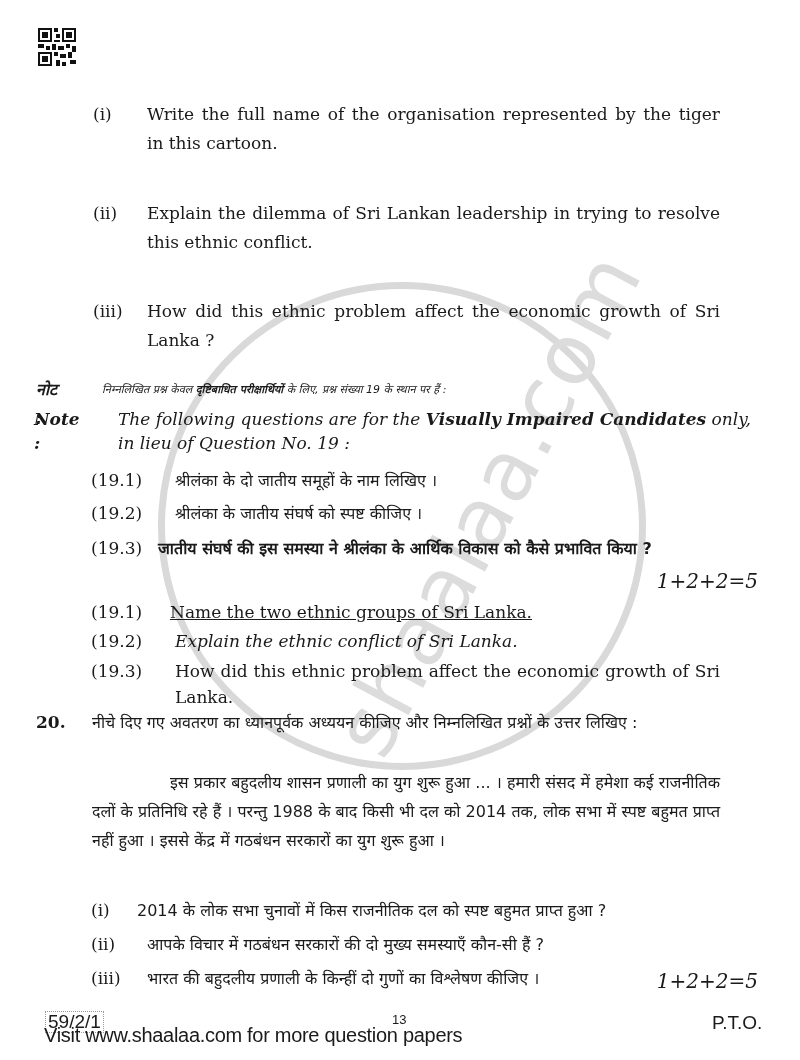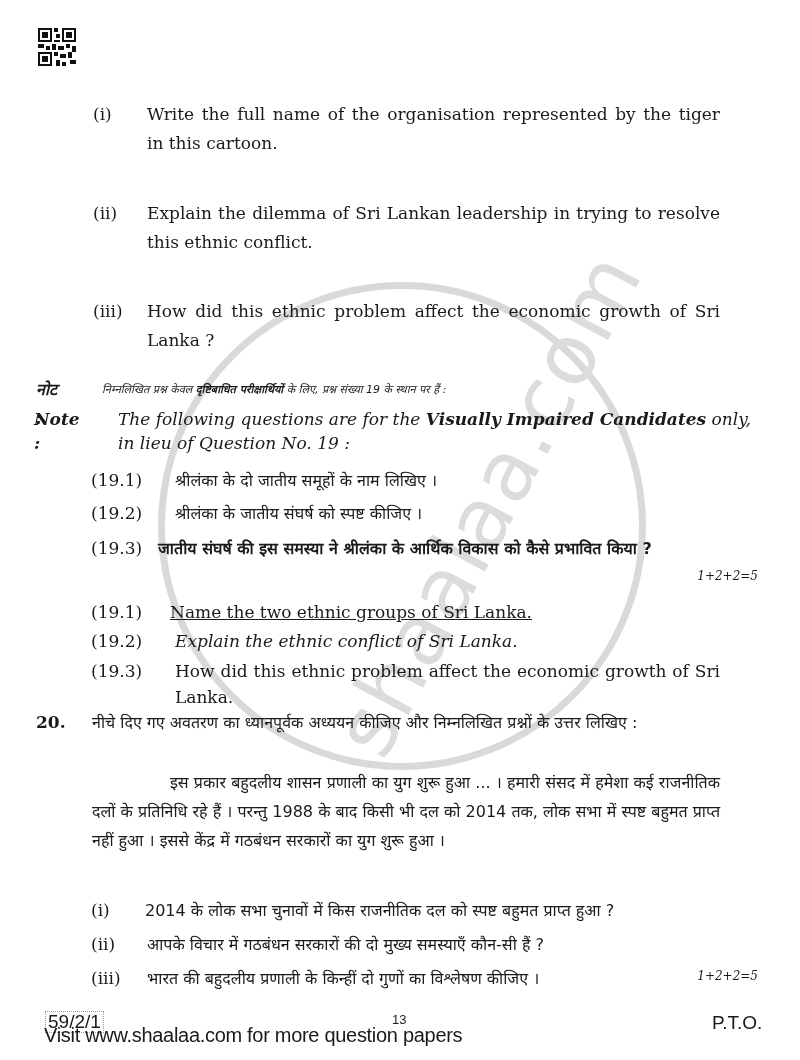--- a/index.html
+++ b/index.html
@@ -7,21 +7,21 @@
   .watermark-circle { position: absolute; left: 158px; top: 282px; width: 488px; height: 488px; border-radius: 50%; border: 7px solid #d9d9d9; box-sizing: border-box; z-index: 0; }
   .watermark-text { position: absolute; left: 220px; top: 470px; font-family: "DejaVu Sans", sans-serif; font-size: 84px; color: #dcdcdc; transform: rotate(-62deg); transform-origin: center; z-index: 0; letter-spacing: 2px; width: 520px; }
   .qr { position: absolute; left: 38px; top: 28px; width: 38px; height: 38px; }
   .content { position: relative; z-index: 1; }
   .en { font-family: "DejaVu Serif", serif; font-size: 17px; line-height: 29px; }
   .hi { font-family: "DejaVu Sans", sans-serif; font-size: 16px; line-height: 29px; }
   .num { font-family: "DejaVu Serif", serif; font-size: 17px; }
   .item { position: absolute; }
   .label { position: absolute; }
   .text { position: absolute; text-align: justify; }
-  .marks { position: absolute; right: 42px; font-style: italic; font-family: "DejaVu Serif", serif; font-size: 12px; }
+  .marks { position: absolute; right: 42px; font-style: italic; font-family: "DejaVu Serif", serif; font-size: 20px; }
   .footer-code { position: absolute; left: 45px; top: 1011px; font-family: "Liberation Sans", sans-serif; font-size: 19px; border: 1px dotted #999; padding: 0 2px; line-height: 20px; }
   .footer-visit { position: absolute; left: 18px; top: 1024px; font-family: "Liberation Sans", sans-serif; font-size: 20px; letter-spacing: -0.3px; margin-left: 26px; }
   .footer-page { position: absolute; left: 392px; top: 1012px; font-family: "Liberation Sans", sans-serif; font-size: 13px; }
   .footer-pto { position: absolute; left: 712px; top: 1012px; font-family: "Liberation Sans", sans-serif; font-size: 19px; }
 </style>
 </head>
 <body>
 
 <div class="watermark-circle"></div>
 <div class="watermark-text">shaalaa.com</div>
@@ -113,21 +113,21 @@
     <span class="label num" style="left:36px; font-weight:bold; line-height:29px;text-align:center;">20.</span>
     <span class="text hi" style="left:92px; width:628px; text-align-last:left;">नीचे दिए गए अवतरण का ध्यानपूर्वक अध्ययन कीजिए और निम्नलिखित प्रश्नों के उत्तर लिखिए :</span>
   </div>
 
   <div class="item hi" style="top:768px; left:92px; width:628px; line-height:29px;">
     <p style="margin:0; text-indent:78px; text-align:justify;">इस प्रकार बहुदलीय शासन प्रणाली का युग शुरू हुआ ... । हमारी संसद में हमेशा कई राजनीतिक दलों के प्रतिनिधि रहे हैं । परन्तु 1988 के बाद किसी भी दल को 2014 तक, लोक सभा में स्पष्ट बहुमत प्राप्त नहीं हुआ । इससे केंद्र में गठबंधन सरकारों का युग शुरू हुआ ।</p>
   </div>
 
   <div class="item" style="top:896px;">
     <span class="label num" style="left:91px; line-height:29px;">(i)</span>
-    <span class="text hi" style="left:145px; width:573px; white-space:nowrap;">2014 के लोक सभा चुनावों में किस राजनीतिक दल को स्पष्ट बहुमत प्राप्त हुआ ?</span>
+    <span class="text hi" style="left:137px; width:573px; white-space:nowrap;">2014 के लोक सभा चुनावों में किस राजनीतिक दल को स्पष्ट बहुमत प्राप्त हुआ ?</span>
   </div>
   <div class="item" style="top:930px;">
     <span class="label num" style="left:91px; line-height:29px;">(ii)</span>
     <span class="text hi" style="left:147px; width:573px; white-space:nowrap;">आपके विचार में गठबंधन सरकारों की दो मुख्य समस्याएँ कौन-सी हैं ?</span>
   </div>
   <div class="item" style="top:964px;">
     <span class="label num" style="left:91px; line-height:29px;">(iii)</span>
     <span class="text hi" style="left:147px; width:480px; white-space:nowrap;">भारत की बहुदलीय प्रणाली के किन्हीं दो गुणों का विश्लेषण कीजिए ।</span>
   </div>
   <span class="marks" style="top:969px;">1+2+2=5</span>

